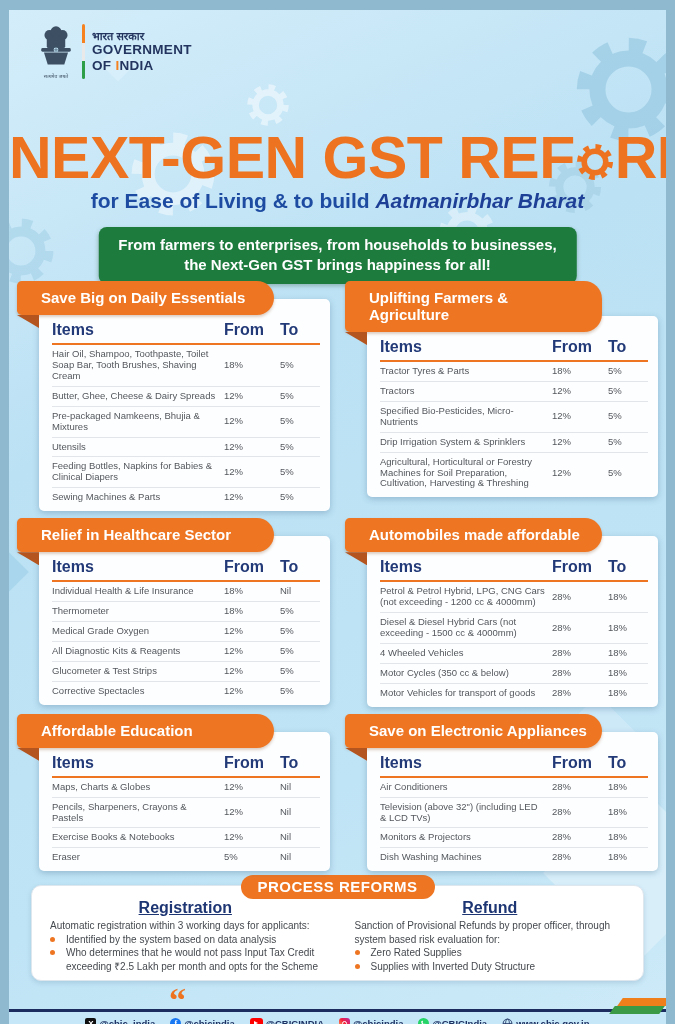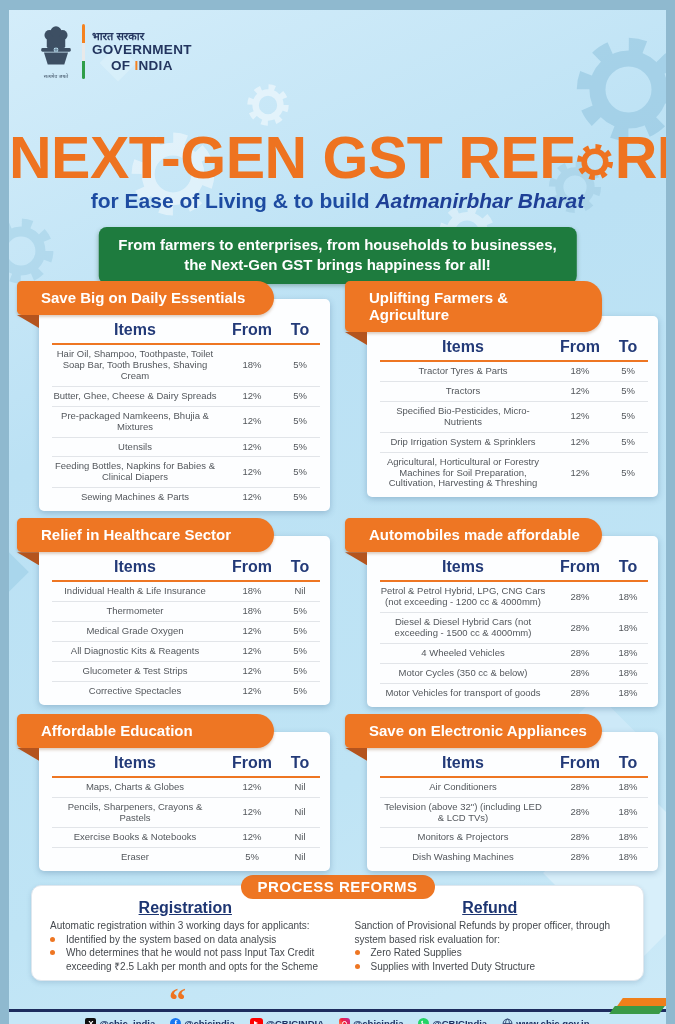--- a/index.html
+++ b/index.html
@@ -16,21 +16,21 @@
   .content{ position:relative; z-index:1; }
 
   
   .header{ position:relative; height:271px; }
   .logo{ position:absolute; top:14px; left:28px; display:flex; gap:7px; align-items:stretch; }
   .logo-bar{ width:3px; background:linear-gradient(#f5821f 0 34%,#e9e9e9 34% 67%,#2f9e49 67% 100%); border-radius:2px; }
   .logo-emblem{ display:flex; flex-direction:column; align-items:center; }
   .logo-motto{ font-size:5px; color:#3d4f63; margin-top:1px; }
   .logo-text{ display:flex; flex-direction:column; justify-content:center; line-height:1.15; }
   .logo-hindi{ font-size:11px; font-weight:bold; color:#23355f; }
-  .logo-gov{ font-size:13.5px; font-weight:bold; color:#23355f; letter-spacing:.3px;text-align:center; }
+  .logo-gov{ font-size:13.5px; font-weight:bold; color:#23355f; letter-spacing:.3px; }
   .logo-of{ color:#23355f; } .logo-i{ color:#f5821f; } .logo-ndia{ color:#23355f; }
 
   .tagline{ position:absolute; top:82px; width:100%; text-align:center;
     font-size:23px; font-weight:bold; color:#1b2d5b; letter-spacing:.3px; }
   .main-title{ position:absolute; top:114px; width:100%; text-align:center;
     font-size:59px; font-weight:bold; color:#ee7320; letter-spacing:-.5px; white-space:nowrap; }
   .gear-o{ width:40px; height:40px; display:inline-block; vertical-align:-4px; color:#ee7320; }
   .subtitle{ position:absolute; top:179px; width:100%; text-align:center;
     font-size:21px; font-weight:bold; color:#1d4ba1; }
   .subtitle .it{ font-style:italic; color:#1e3f96; }
@@ -42,21 +42,21 @@
   
   .cards{ margin:0 8px; display:grid; grid-template-columns:1fr 1fr; column-gap:15px; row-gap:7px; }
   .card{ position:relative; }
   .ribbon{ position:relative; z-index:2; width:82%; background:#ee7623; color:#fff;
     font-size:15px; font-weight:bold; padding:8px 10px 9px 24px;
     border-radius:5px 18px 18px 5px; box-shadow:0 2px 3px rgba(120,60,10,.25); }
   .ribbon::after{ content:""; position:absolute; left:0; top:100%; width:22px; height:13px;
     background:#b4541e; clip-path:polygon(0 0,100% 0,100% 100%); }
   .card-body{ position:relative; z-index:1; margin:-16px 0 0 22px; background:#fdfeff;
     border-radius:5px; box-shadow:0 2px 6px rgba(50,90,130,.3); padding:22px 10px 4px 13px; }
-  .thead,.trow{ display:grid; grid-template-columns:1fr 56px 40px; align-items:center;text-align:center; }
+  .thead,.trow{ display:grid; grid-template-columns:1fr 56px 40px; align-items:center; }
   .thead{ font-size:16px; font-weight:bold; color:#233a78; padding-bottom:4px;
     border-bottom:2.5px solid #ee7623; }
   .trow{ font-size:9.5px; line-height:1.15; color:#53575c; padding:4px 0;
     border-bottom:1px solid #e2e5e9; }
   .trow:last-child{ border-bottom:none; }
   .c-item{ padding-right:6px; }
 
   
   .process{ position:relative; margin:14px 22px 0; background:#fff; border:1px solid #dfe7ee;
     border-radius:10px; box-shadow:0 2px 5px rgba(50,90,130,.18); padding:13px 18px 7px; }

